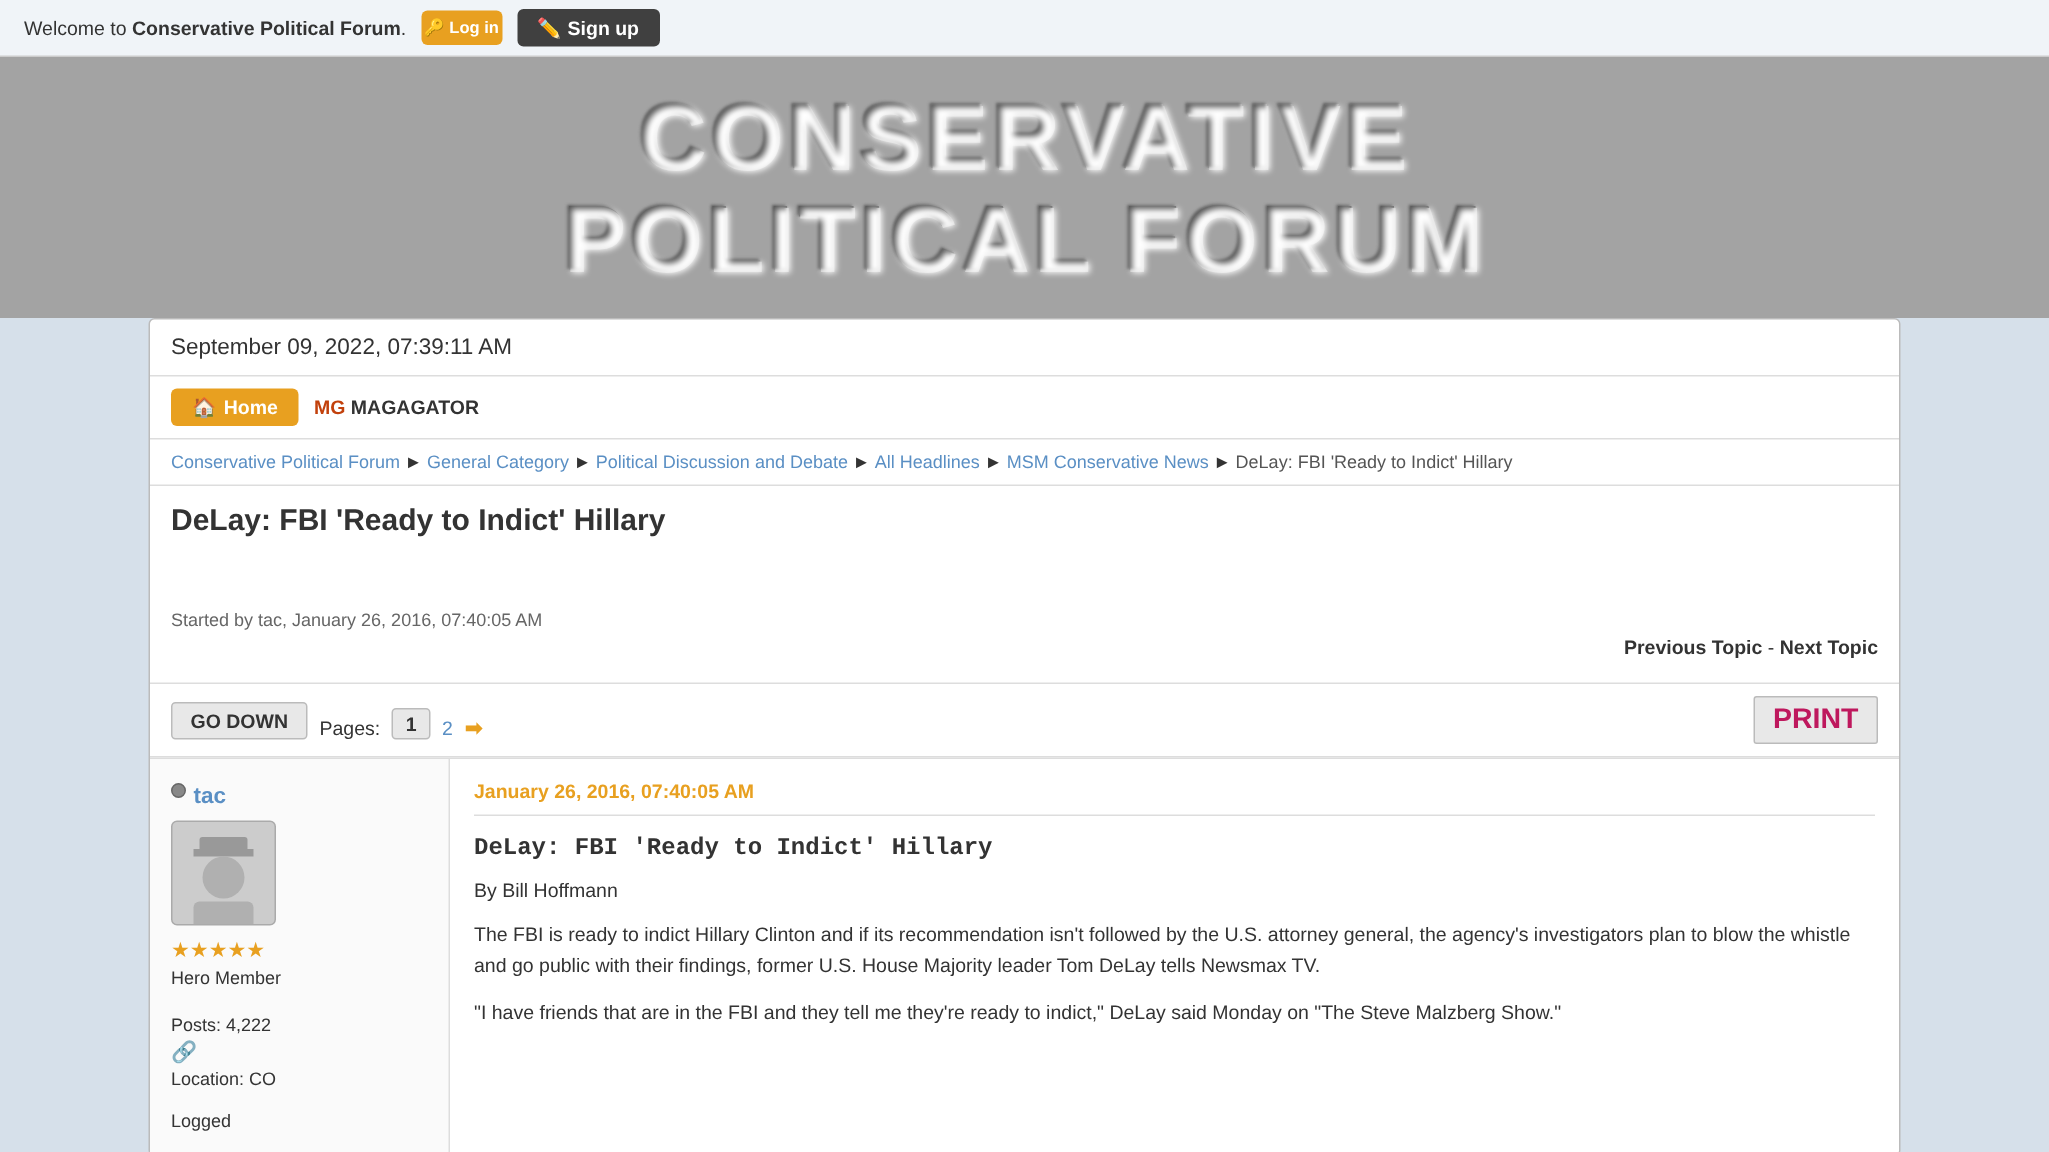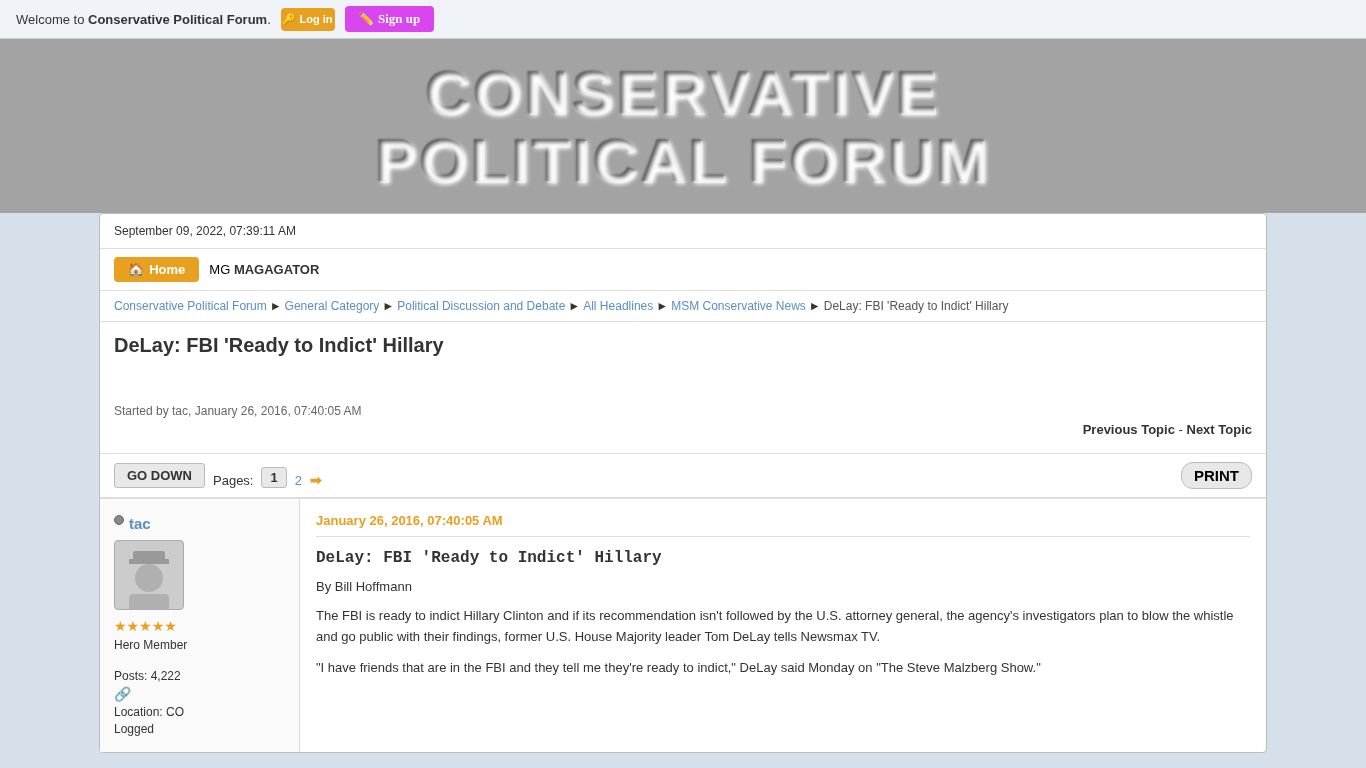--- a/index.html
+++ b/index.html
@@ -24,29 +24,28 @@
       background: #e8a020;
       color: white;
       border: none;
       padding: 5px 2px;
       border-radius: 4px;
       cursor: pointer;
       font-size: 11px;
       font-weight: bold;
     }
     .btn-signup {
-      background: #d946ef;
+      background: #404040;
       color: white;
       border: none;
       padding: 5px 14px;
       border-radius: 4px;
       cursor: pointer;
       font-size: 13px;
       font-weight: bold;
-      font-family: Liberation Serif, serif;
     }
 
     
     #header {
       background: #a3a3a3;
       text-align: center;
       padding: 20px 0 18px 0;
     }
     #logo-text {
       font-family: 'Arial Black', Impact, sans-serif;
@@ -72,21 +71,21 @@
     #content-box {
       background: white;
       border: 1px solid #bbb;
       border-radius: 4px;
       padding: 0;
     }
 
     
     #date-bar {
       padding: 10px 14px;
-      font-size: 12px;
+      font-size: 15px;
       color: #333;
       border-bottom: 1px solid #ddd;
     }
 
     
     #nav-bar {
       padding: 8px 14px;
       display: flex;
       align-items: center;
       gap: 10px;
@@ -103,22 +102,22 @@
       font-weight: bold;
       display: flex;
       align-items: center;
       gap: 5px;
     }
     .user-badge {
       font-size: 13px;
       color: #333;
     }
     .user-badge .user-initials {
-      font-weight: normal;
-      color: #000000;
+      font-weight: bold;
+      color: #c2410c;
     }
     .user-badge .username {
       color: #333;
       font-weight: bold;
     }
 
     
     #breadcrumb {
       padding: 8px 14px;
       font-size: 12px;
@@ -201,25 +200,25 @@
     }
     .next-arrow {
       color: #e8a020;
       font-size: 14px;
       font-weight: bold;
     }
     .btn-print {
       background: #e8e8e8;
       border: 1px solid #bbb;
       padding: 4px 12px;
-      border-radius: 12px;
+      border-radius: 2px;
       cursor: pointer;
-      font-size: 15px;
-      font-weight: bold;
-      color: #000000;
+      font-size: 19px;
+      font-weight: bold;
+      color: #be185d;
     }
 
     
     #post-area {
       padding: 0;
     }
     .post-container {
       display: flex;
       border-top: 1px solid #ddd;
     }
@@ -311,21 +310,21 @@
       color: #333;
       margin-bottom: 3px;
     }
     .user-link-icon {
       font-size: 14px;
       margin: 3px 0;
     }
     .user-location {
       font-size: 12px;
       color: #333;
-      margin-bottom: 3px;
+      margin-bottom: 14px;
     }
     .user-logged {
       font-size: 12px;
       color: #333;
     }
 
     
     .post-content {
       flex: 1;
       padding: 14px 16px;

